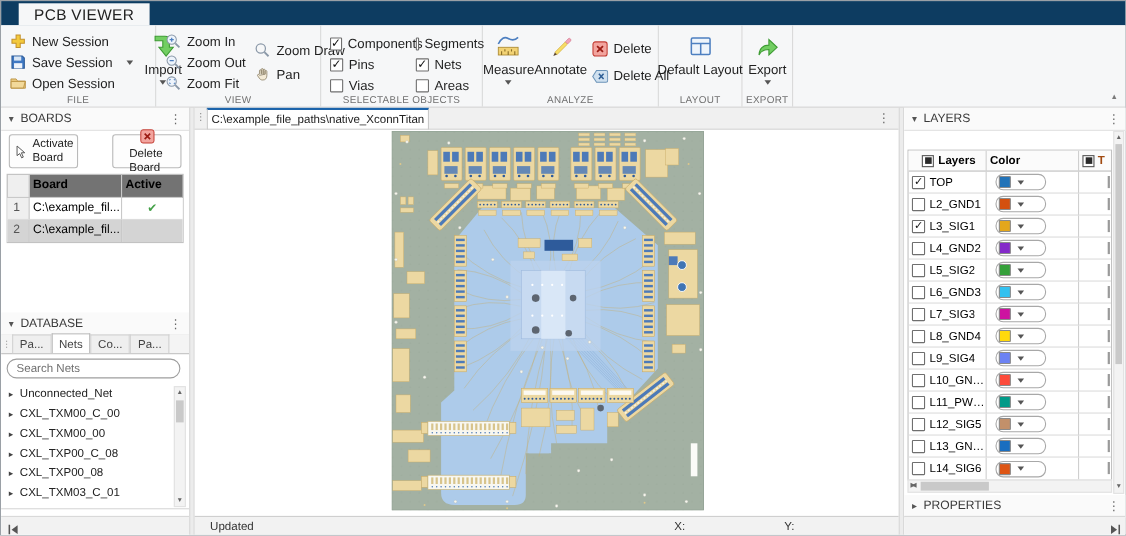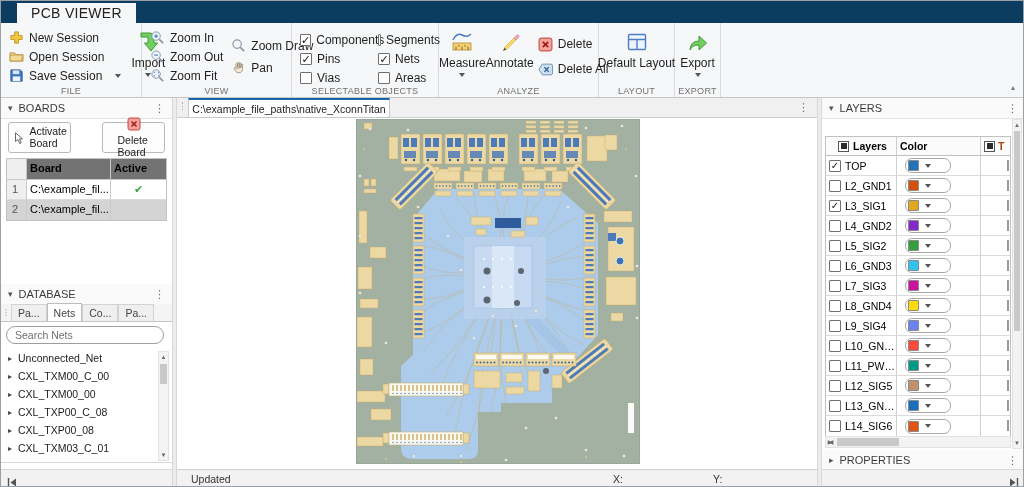--- a/index.html
+++ b/index.html
@@ -130,36 +130,36 @@
           <span class="ric">
             <svg viewBox="0 0 16 16">
                 <path d="M6 2h4v4h4v4h-4v4H6v-4H2V6h4z" fill="#f3c93c" stroke="#c3912a" stroke-width="1"></path>
               </svg>
             </span>
           <span>New Session</span>
         </div>
         <div class="small-btn">
           <span class="ric">
             <svg viewBox="0 0 16 16">
-                <path d="M1 4h5l1.5 2H15v7H1z" fill="#e8c77d" stroke="#b98f3e" stroke-width=".8"></path>
-                <path d="M1.2 6.5h13.6l-1.6 6.3H1.2z" fill="#f2d99a" stroke="#b98f3e" stroke-width=".8"></path>
-              </svg>
-            </span>
-          <span>Open Session</span>
-        </div>
-        <div class="small-btn">
-          <span class="ric">
-            <svg viewBox="0 0 16 16">
                 <path d="M2 2h10l2 2v10H2z" fill="#3f78c3" stroke="#2c5a96"></path>
                 <rect x="4" y="2.5" width="7" height="4" fill="#d9e6f4"></rect>
                 <rect x="4" y="9" width="8" height="5" fill="#eef3fa"></rect>
               </svg>
             </span>
           <span>Save Session</span>
           <span class="caret save-caret"></span>
+        </div>
+        <div class="small-btn">
+          <span class="ric">
+            <svg viewBox="0 0 16 16">
+                <path d="M1 4h5l1.5 2H15v7H1z" fill="#e8c77d" stroke="#b98f3e" stroke-width=".8"></path>
+                <path d="M1.2 6.5h13.6l-1.6 6.3H1.2z" fill="#f2d99a" stroke="#b98f3e" stroke-width=".8"></path>
+              </svg>
+            </span>
+          <span>Open Session</span>
         </div>
       </div>
       <div class="big-btn">
         <span class="big-ic">
           <svg viewBox="0 0 24 24">
               <path d="M5 3h9q4 0 4 4v6h3.5L15 21l-6.5-8H12V7H5z" fill="#72ce62" stroke="#3d9b33" stroke-width="1"></path>
             </svg>
           </span>
         <span class="big-lb">Import</span>
         <span class="caret"></span>

